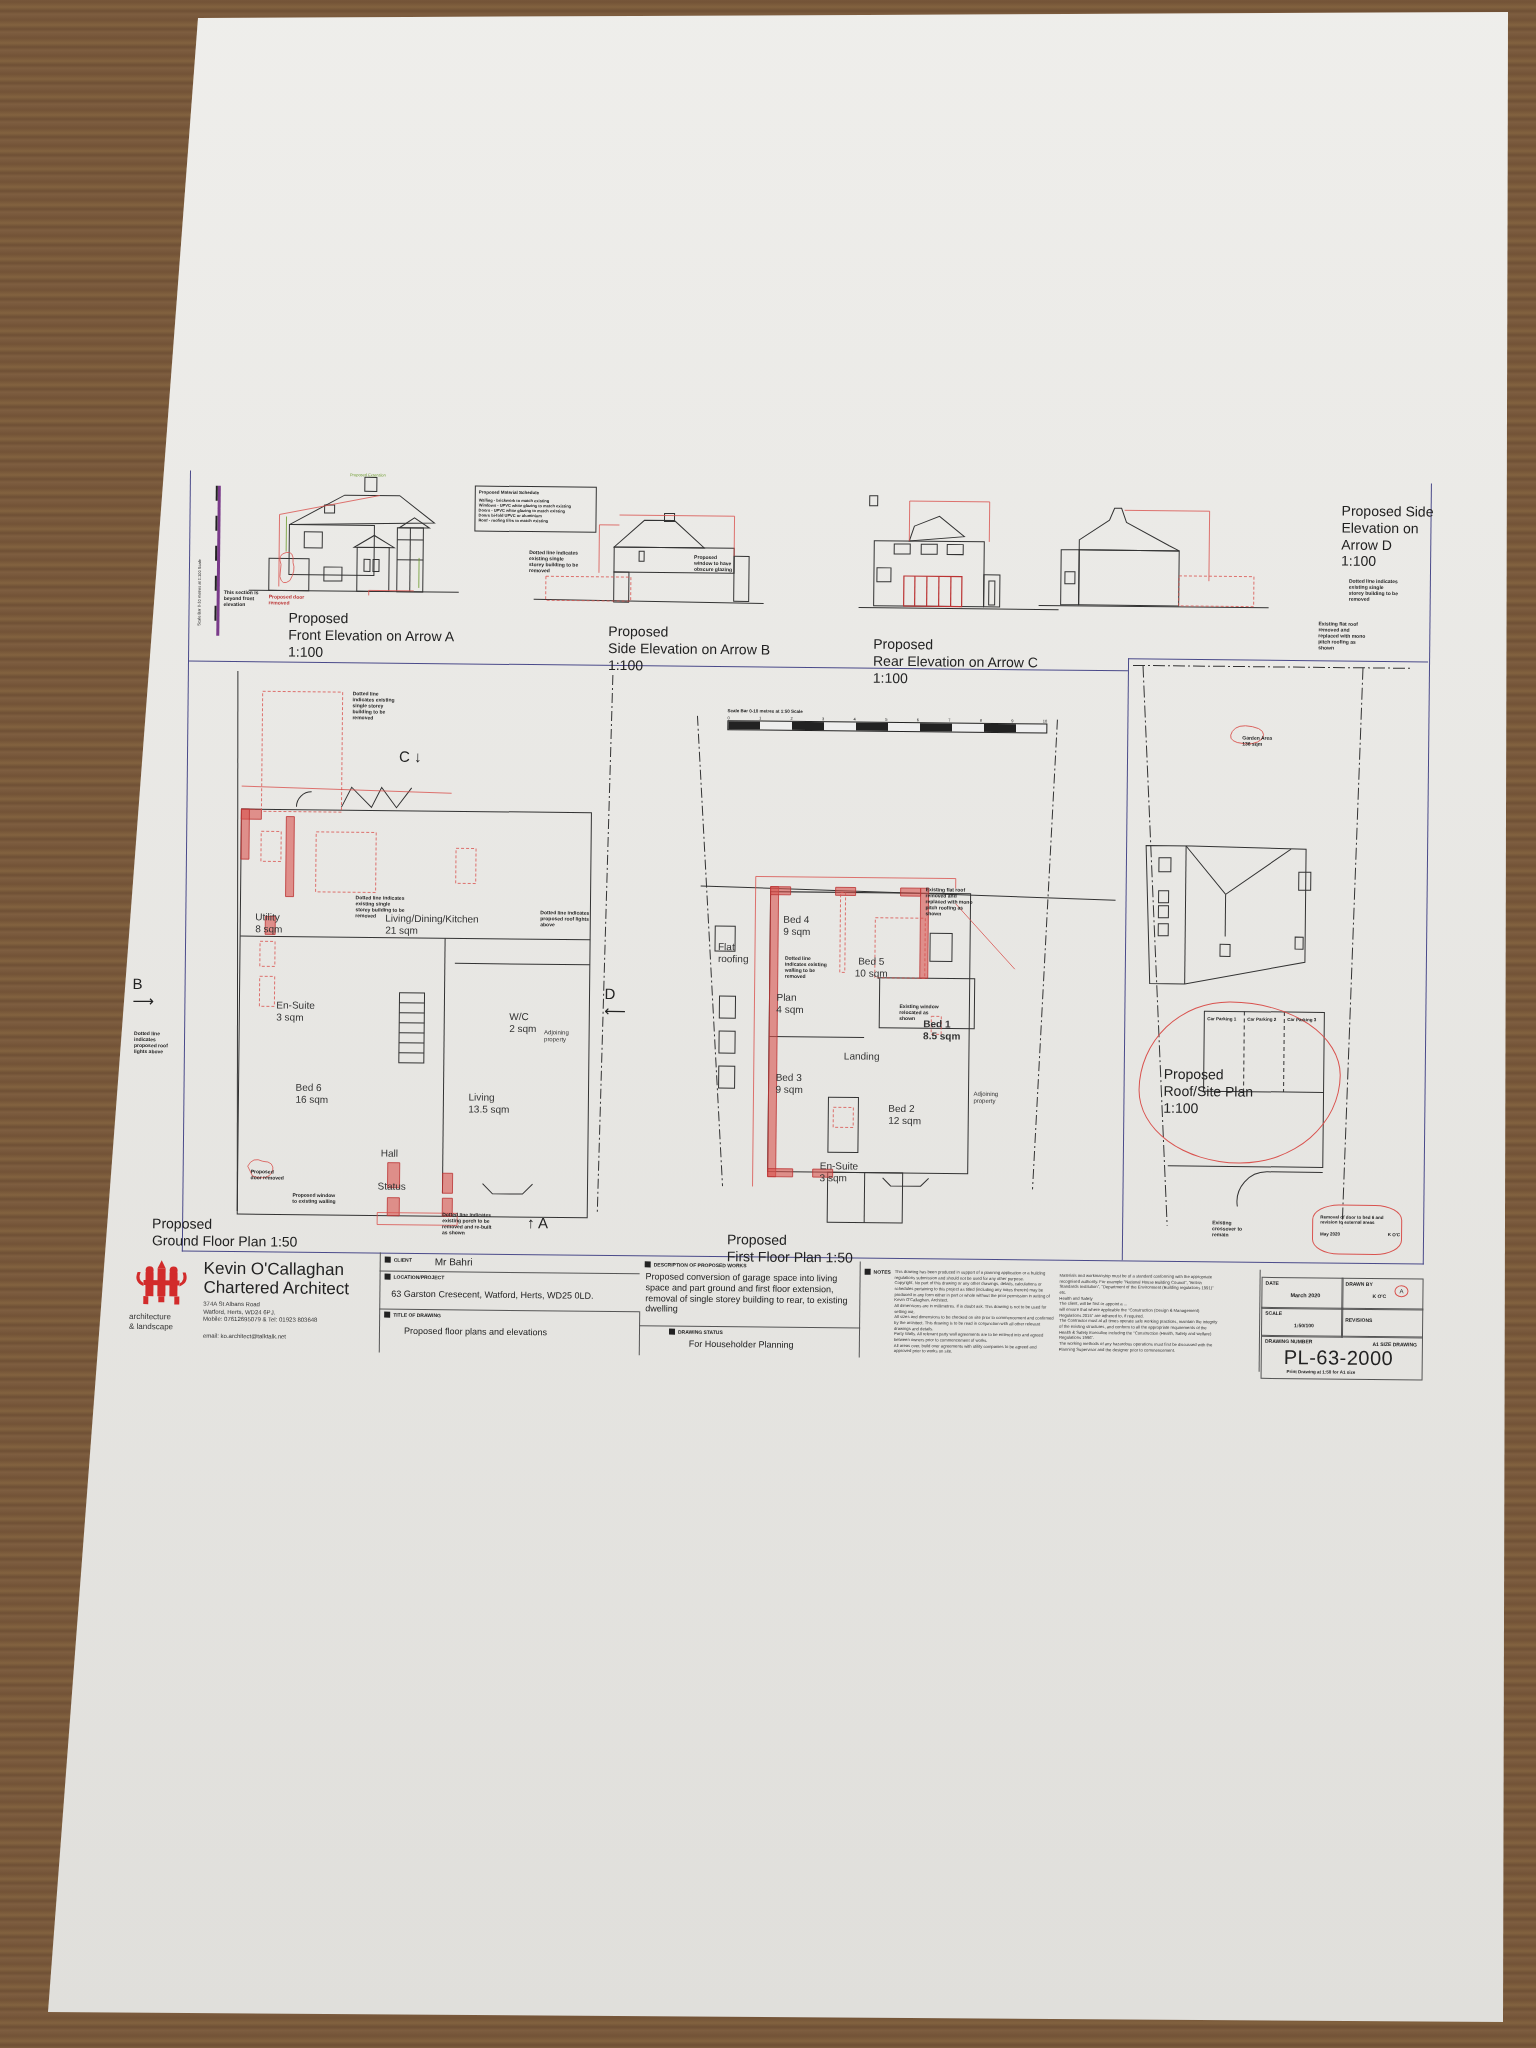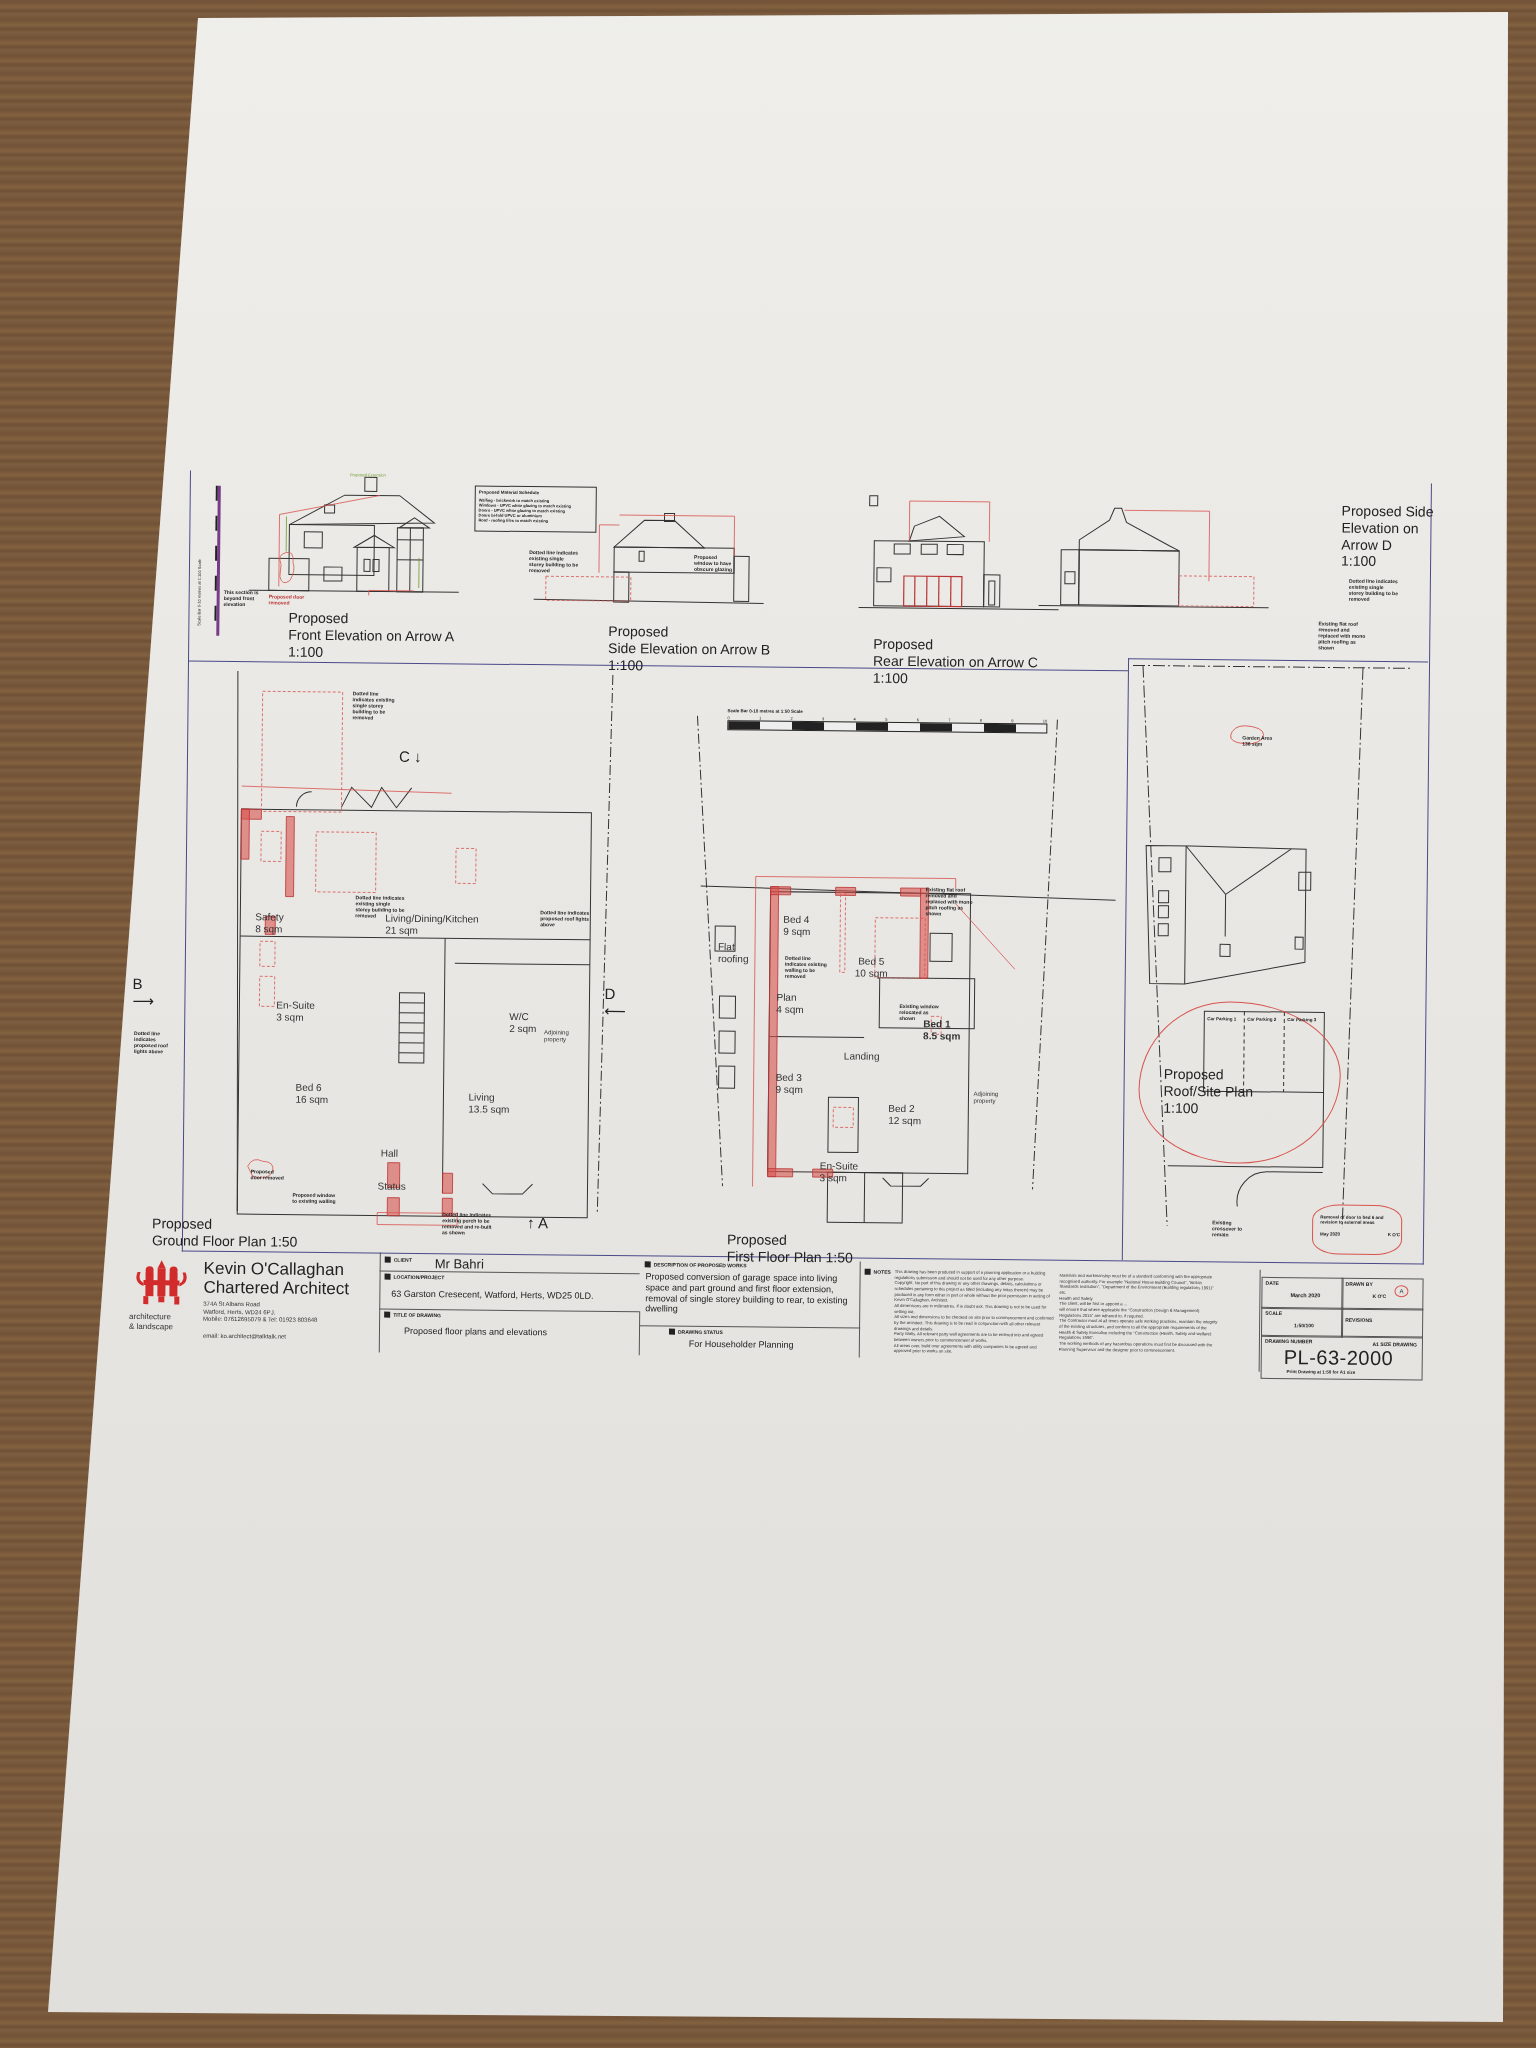--- a/index.html
+++ b/index.html
@@ -220,21 +220,21 @@
       <path d="M45,495 q5,-10 15,-5 q12,0 10,10 q-5,10 -20,5 z"></path>
       <rect x="175" y="540" width="80" height="12"></rect>
       <line x1="35" y1="115" x2="245" y2="120"></line>
     </g>
   </svg>
   <div class="arrow-lbl" style="left:262px;top:275px;"><span>C</span> ↓</div>
   <div class="arrow-lbl" style="left:-2px;top:505px;"><span>B</span><br>⟶</div>
   <div class="arrow-lbl" style="left:470px;top:510px;"><span>D</span><br>⟵</div>
   <div class="arrow-lbl" style="left:395px;top:740px;">↑ <span>A</span></div>
 
-  <div class="room" style="left:120px;top:440px;"><span>Safety</span><br><span>8 sqm</span></div>
+  <div class="room" style="left:120px;top:440px;"><span>Utility</span><br><span>8 sqm</span></div>
   <div class="room" style="left:250px;top:440px;"><span>Living/Dining/Kitchen</span><br><span>21 sqm</span></div>
   <div class="room" style="left:142px;top:528px;"><span>En-Suite</span><br><span>3 sqm</span></div>
   <div class="room" style="left:375px;top:537px;"><span>W/C</span><br><span>2 sqm</span></div>
   <div class="room" style="left:162px;top:610px;"><span>Bed 6</span><br><span>16 sqm</span></div>
   <div class="room" style="left:335px;top:618px;"><span>Living</span><br><span>13.5 sqm</span></div>
   <div class="room" style="left:248px;top:675px;">Hall</div>
   <div class="room" style="left:245px;top:708px;">Status</div>
 
   <div class="note" style="left:215px;top:218px;width:45px;">Dotted line indicates existing single storey building to be removed</div>
   <div class="note" style="left:220px;top:422px;width:50px;">Dotted line indicates existing single storey building to be removed</div>
@@ -393,21 +393,21 @@
 Watford, Herts, WD24 6PJ.
 Mobile: 07612695079 &amp; Tel: 01923 803648</div>
       <div class="firm-small" style="position:absolute;left:82px;top:82px;">email: ko.architect@talktalk.net</div>
     </div>
 
     <div class="tb-cell" style="left:258px;top:0;width:260px;height:18px;border-width:0 0 1px 0;">
       <span class="hdr" style="position:absolute;left:5px;top:4px;">
           <span class="sq"></span>
           <span>Client</span>
         </span>
-      <span style="position:absolute;left:55px;top:3px;font-size:13px;">Mr Bahri</span>
+      <span style="position:absolute;left:55px;top:3px;font-size:10px;">Mr Bahri</span>
     </div>
     <div class="tb-cell" style="left:258px;top:18px;width:260px;height:38px;border-width:0 0 1px 0;">
       <span class="hdr" style="position:absolute;left:5px;top:3px;">
           <span class="sq"></span>
           <span>Location/Project</span>
         </span>
       <span style="position:absolute;left:12px;top:18px;font-size:9px;">63 Garston Cresecent, Watford, Herts, WD25 0LD.</span>
     </div>
     <div class="tb-cell" style="left:258px;top:56px;width:260px;height:44px;border-width:0 1px 0 0;">
       <span class="hdr" style="position:absolute;left:5px;top:3px;">

